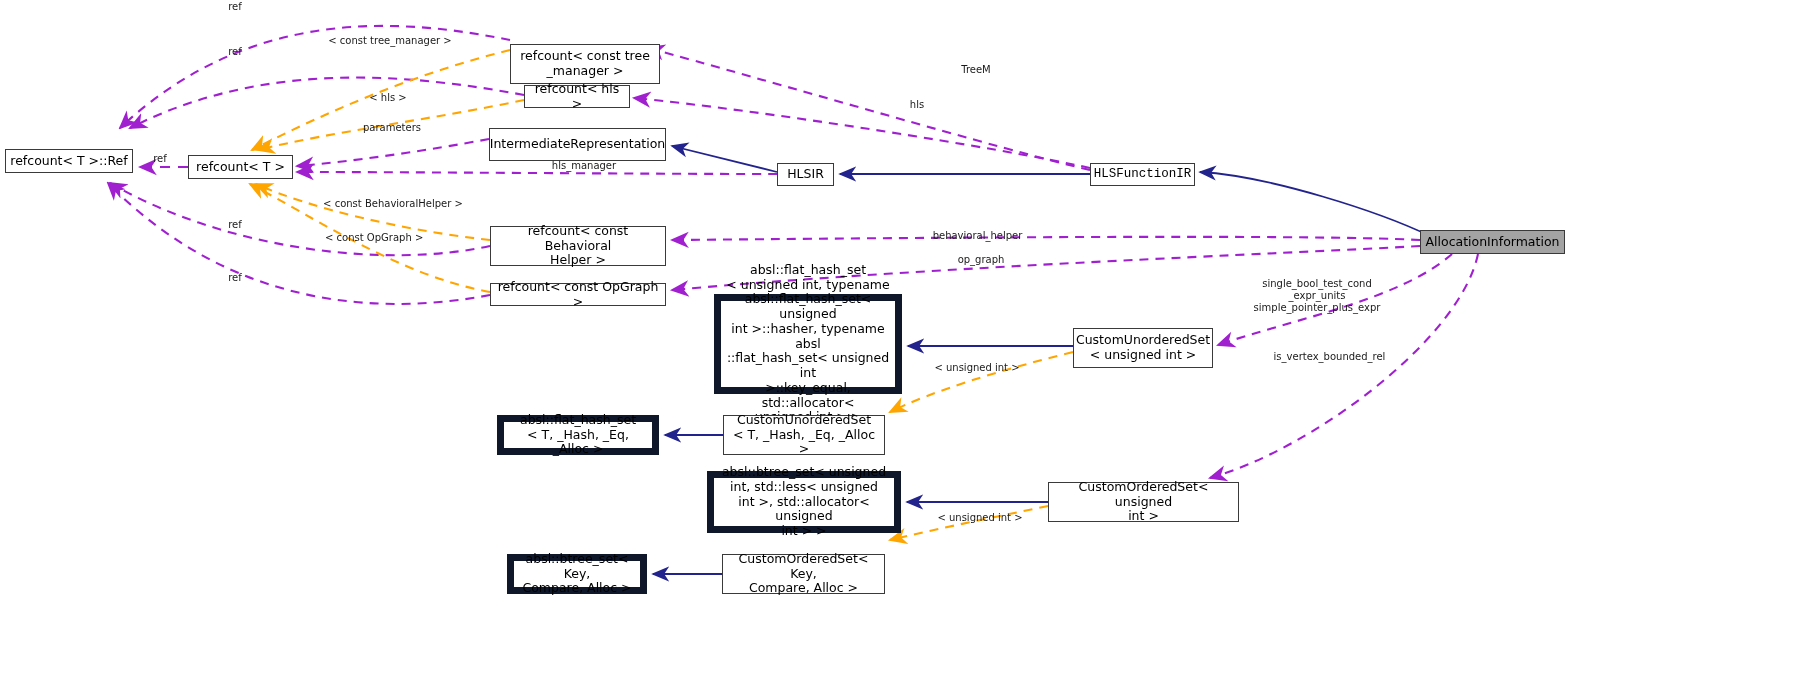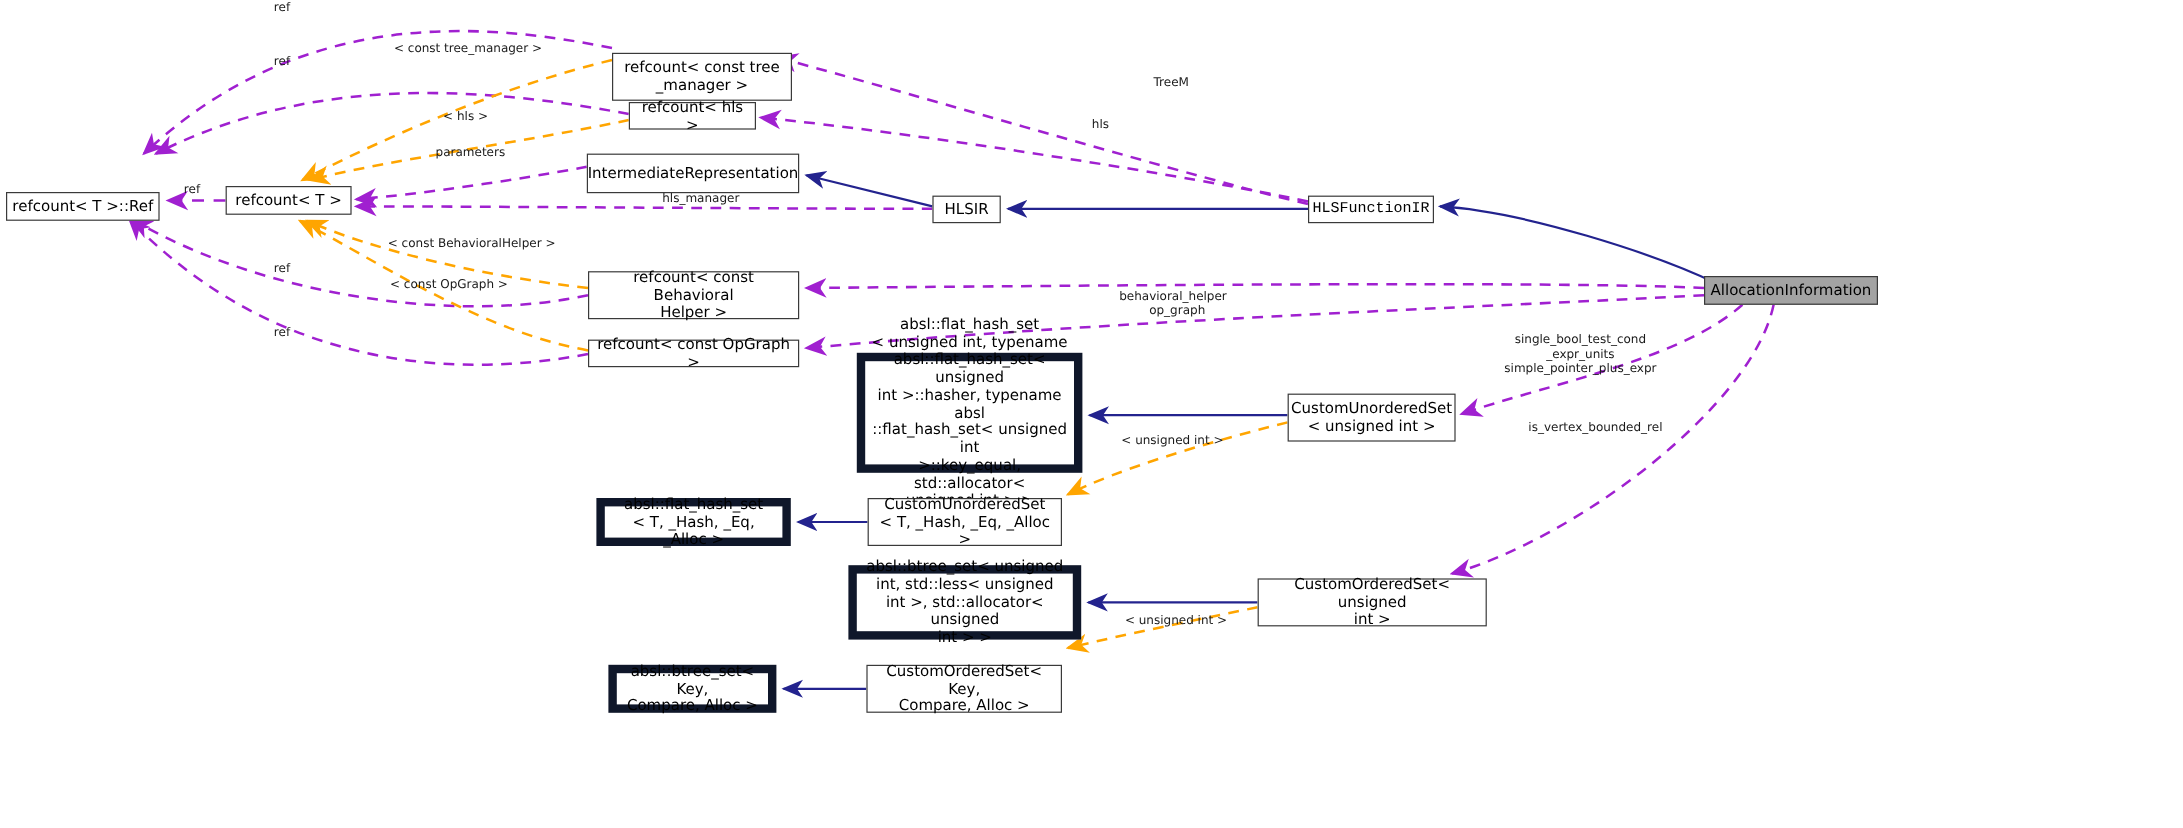--- a/index.html
+++ b/index.html
@@ -63,21 +63,21 @@
     <path d="M1090,174 L840,174" marker-end="url(#ai)"></path>
     <path d="M1430,236 C1380,212 1270,176 1200,172" marker-end="url(#ai)"></path>
     <path d="M1073,346 L908,346" marker-end="url(#ai)"></path>
     <path d="M723,435 L665,435" marker-end="url(#ai)"></path>
     <path d="M1048,502 L907,502" marker-end="url(#ai)"></path>
     <path d="M722,574 L653,574" marker-end="url(#ai)"></path>
   </g>
 </svg>
 
 <div id="nodes">
-    <div class="node solid" style="left: 5px; top: 160px; width: 128px; height: 24px;"><span>refcount&lt; T &gt;::Ref</span></div>
+    <div class="node solid" style="left: 5px; top: 149px; width: 128px; height: 24px;"><span>refcount&lt; T &gt;::Ref</span></div>
     <div class="node solid" style="left: 188px; top: 155px; width: 105px; height: 24px;"><span>refcount&lt; T &gt;</span></div>
     <div class="node solid" style="left: 510px; top: 44px; width: 150px; height: 40px;"><span>refcount&lt; const tree
 _manager &gt;</span></div>
     <div class="node solid" style="left: 524px; top: 85px; width: 106px; height: 23px;"><span>refcount&lt; hls &gt;</span></div>
     <div class="node solid" style="left: 489px; top: 128px; width: 177px; height: 33px;"><span>IntermediateRepresentation</span></div>
     <div class="node solid" style="left: 777px; top: 163px; width: 57px; height: 23px;"><span>HLSIR</span></div>
     <div class="node solid" style="left: 1090px; top: 163px; width: 105px; height: 23px; font-family: Liberation Mono, monospace;"><span>HLSFunctionIR</span></div>
     <div class="node solid" style="left: 490px; top: 226px; width: 176px; height: 40px;"><span>refcount&lt; const Behavioral
 Helper &gt;</span></div>
     <div class="node solid" style="left: 490px; top: 283px; width: 176px; height: 23px;"><span>refcount&lt; const OpGraph &gt;</span></div>
@@ -113,21 +113,21 @@
     <div class="elabel" style="left: 215px; top: 219px; width: 40px; text-align: center;">ref</div>
     <div class="elabel" style="left: 215px; top: 272px; width: 40px; text-align: center;">ref</div>
     <div class="elabel" style="left: 315px; top: 35px; width: 150px; text-align: center;">&lt; const tree_manager &gt;</div>
     <div class="elabel" style="left: 355px; top: 92px; width: 66px; text-align: center;">&lt; hls &gt;</div>
     <div class="elabel" style="left: 345px; top: 122px; width: 94px; text-align: center;">parameters</div>
     <div class="elabel" style="left: 529px; top: 160px; width: 110px; text-align: center;">hls_manager</div>
     <div class="elabel" style="left: 303px; top: 198px; width: 180px; text-align: center;">&lt; const BehavioralHelper &gt;</div>
     <div class="elabel" style="left: 325px; top: 232px; width: 139px; text-align: left;">&lt; const OpGraph &gt;</div>
     <div class="elabel" style="left: 930px; top: 50px; width: 92px; text-align: center; margin-top: 14px;">TreeM</div>
     <div class="elabel" style="left: 897px; top: 99px; width: 40px; text-align: center;">hls</div>
-    <div class="elabel" style="left: 900px; top: 242px; width: 155px; text-align: center;">behavioral_helper</div>
+    <div class="elabel" style="left: 900px; top: 230px; width: 155px; text-align: center;">behavioral_helper</div>
     <div class="elabel" style="left: 940px; top: 254px; width: 82px; text-align: center;">op_graph</div>
     <div class="elabel" style="left: 915px; top: 362px; width: 124px; text-align: center;">&lt; unsigned int &gt;</div>
     <div class="elabel" style="left: 918px; top: 512px; width: 124px; text-align: center;">&lt; unsigned int &gt;</div>
     <div class="elabel" style="left: 1222px; top: 278px; width: 190px; text-align: center;">single_bool_test_cond
 _expr_units
 simple_pointer_plus_expr</div>
     <div class="elabel" style="left: 1247px; top: 351px; width: 165px; text-align: center;">is_vertex_bounded_rel</div>
   </div>
 
 </body></html>

